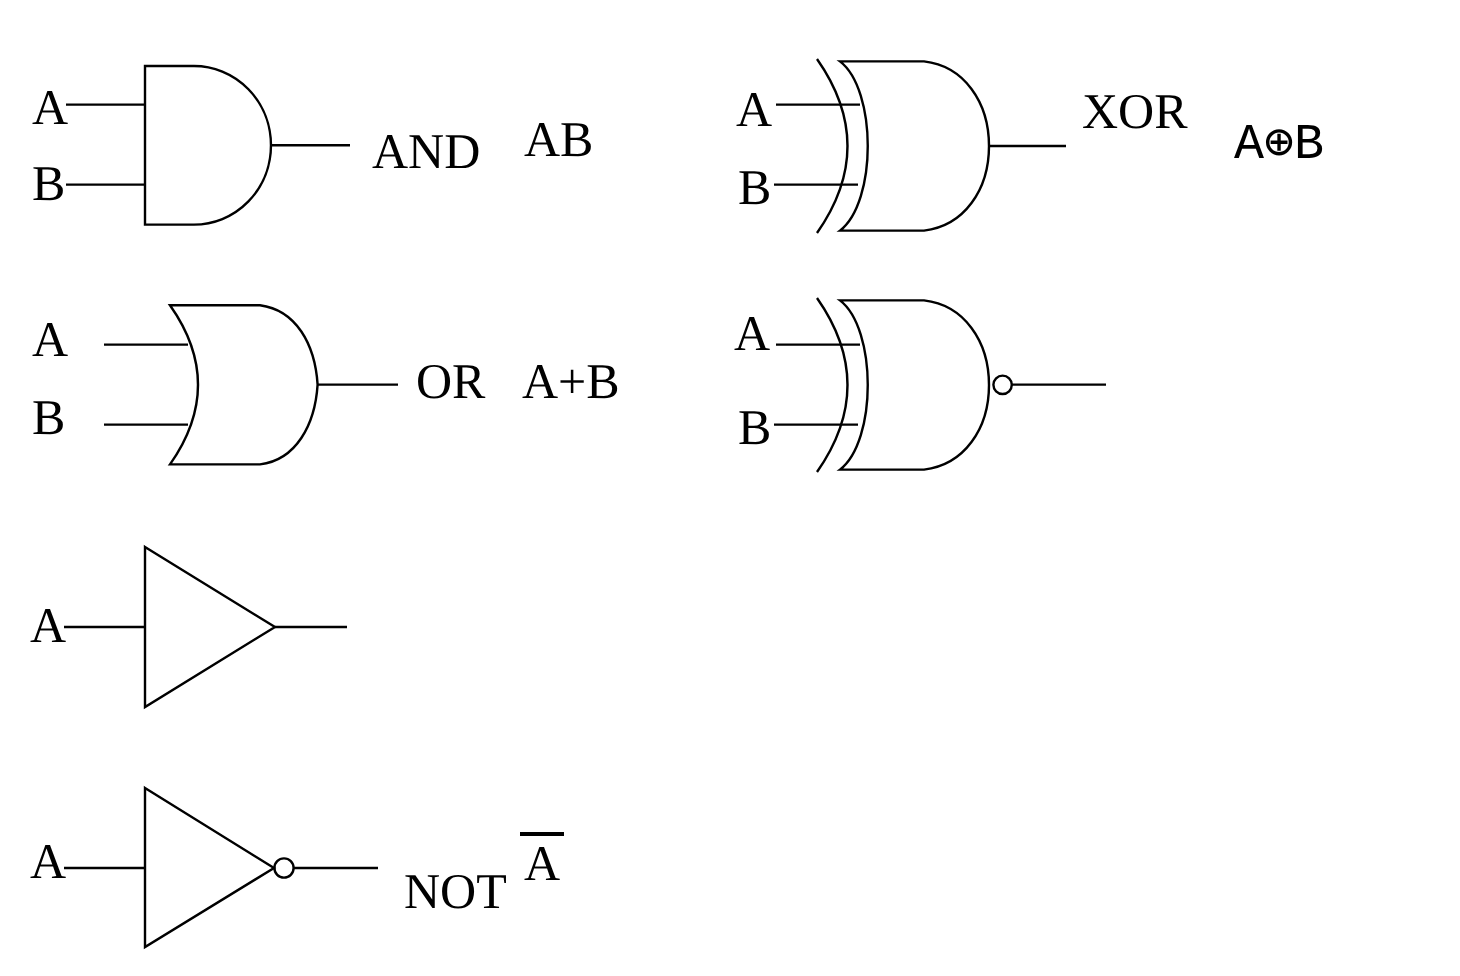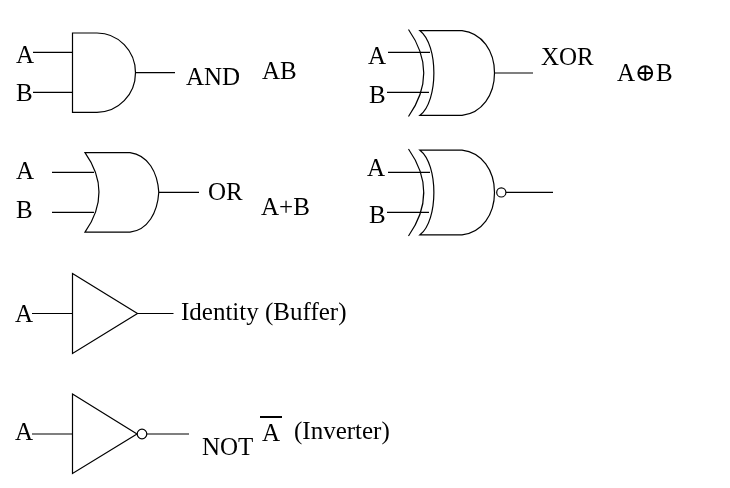--- a/index.html
+++ b/index.html
@@ -29,21 +29,21 @@
     font-size: 25px;
     line-height: 25px;
     white-space: nowrap;
     color: var(--ink);
   }
   .overbar {
     display: inline-block;
     border-top: 2px solid var(--ink);
     padding: 2px 2px 0 2px;
   }
-  .oplus { position: relative; top: -2px; }
+  .oplus { position: relative; top: -2px; font-family: Liberation Mono, monospace; }
 </style>
 </head>
 <body>
 
 <div class="stage">
 
   <svg class="artwork" width="730" height="488" viewBox="0 0 730 488">
 
     <g>
       <path d="M33 52.3 H72.5"></path>
@@ -99,29 +99,27 @@
   
   <span class="lbl" style="left:368px; top:43px">A</span>
   <span class="lbl" style="left:369px; top:82px">B</span>
   <span class="lbl" style="left:541px; top:44px">XOR</span>
   <span class="lbl oplus" style="left:617px; top:60px">A⊕B</span>
 
   
   <span class="lbl" style="left:16px; top:158px">A</span>
   <span class="lbl" style="left:16px; top:197px">B</span>
   <span class="lbl" style="left:208px; top:179px">OR</span>
-  <span class="lbl" style="left:261px; top:194px">A+B</span>
+  <span class="lbl" style="left:261px; top:179px">A+B</span>
 
   
   <span class="lbl" style="left:367px; top:155px">A</span>
   <span class="lbl" style="left:369px; top:202px">B</span>
 
   
   <span class="lbl" style="left:15px; top:301px">A</span>
-  <span class="lbl" style="left:181px; top:299px">Identity (Buffer)</span>
 
   
   <span class="lbl" style="left:15px; top:419px">A</span>
   <span class="lbl" style="left:202px; top:434px">NOT</span>
   <span class="lbl" style="left:260px; top:416px"><span class="overbar">A</span></span>
-  <span class="lbl" style="left:294px; top:418px">(Inverter)</span>
 
 </div>
 
 </body></html>

